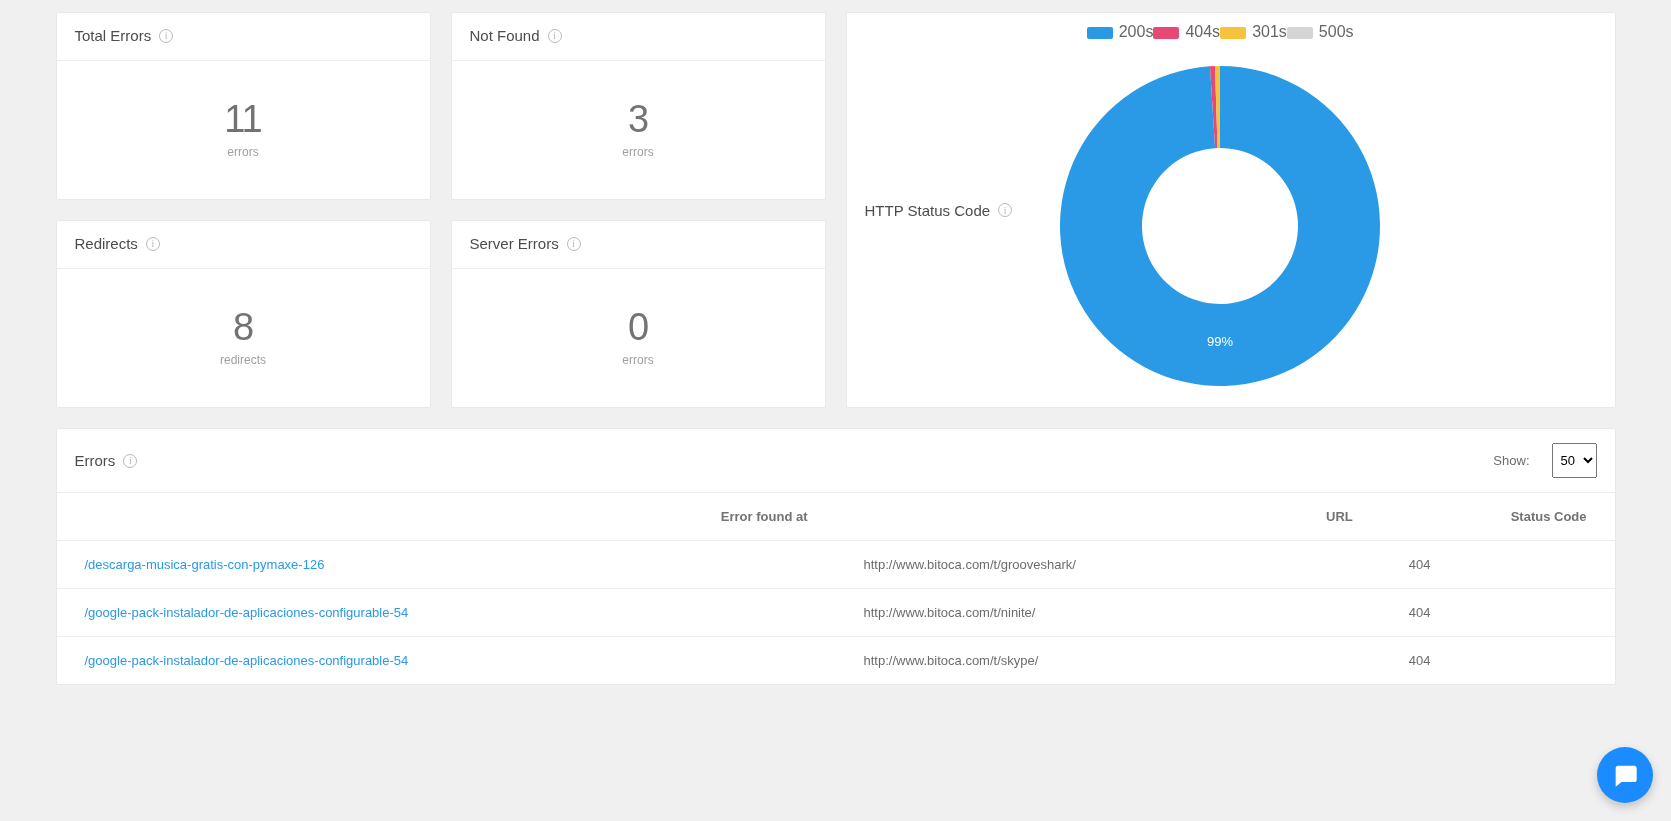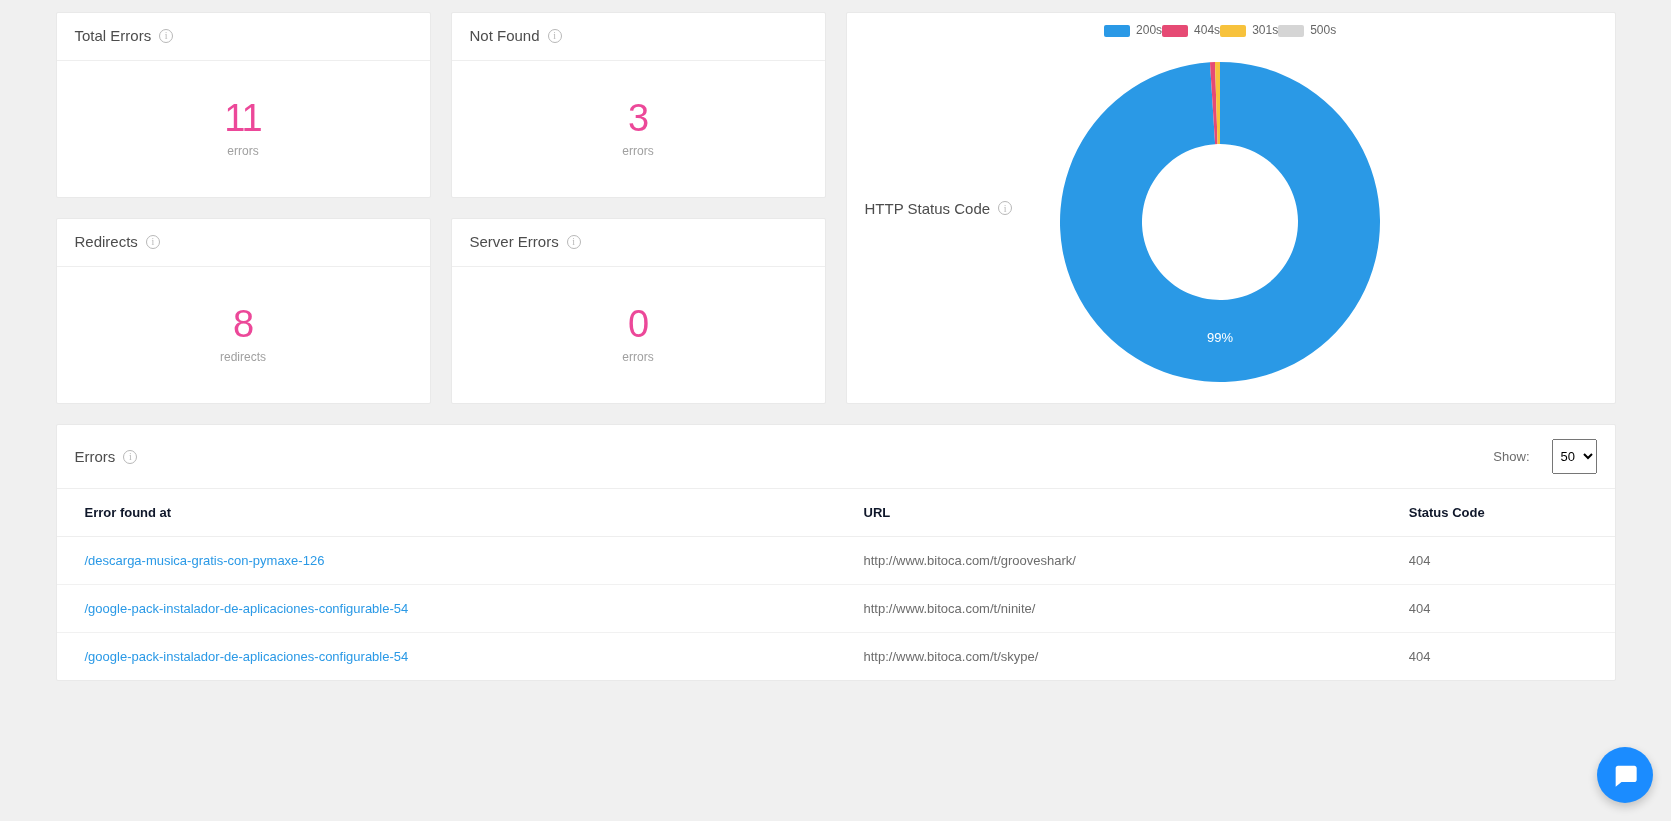--- a/index.html
+++ b/index.html
@@ -18,53 +18,53 @@
     display: flex; flex-direction: column;
   }
   .stat-head {
     padding: 14px 18px 16px; border-bottom: 1px solid #eee;
     display: flex; align-items: center; font-size: 15px; color: #4c4c4c;
   }
   .stat-body {
     flex: 1; display: flex; flex-direction: column; align-items: center; justify-content: center;
     padding: 18px 0 22px;
   }
-  .stat-value { font-size: 38px; color: #ec4899; font-weight: 400; letter-spacing: -1px; }
+  .stat-value { font-size: 38px; color: #737373; font-weight: 400; letter-spacing: -1px; }
   .stat-unit  { font-size: 12px; color: #a0a0a0; margin-top: 4px; }
   .info-icon {
     width: 14px; height: 14px; border: 1px solid #b8b8b8; border-radius: 50%;
     display: inline-flex; align-items: center; justify-content: center;
     font-size: 10px; color: #b8b8b8; margin-left: 8px; font-family: Georgia, serif;
     cursor: default;
   }
 
   .chart-card {
     width: 770px; background: #fff; border: 1px solid #e9e9e9; border-radius: 2px;
     display: flex; flex-direction: row;
   }
   .chart-head { padding: 14px 18px; display:flex; align-items:center; font-size:15px; color:#4c4c4c; }
   .chart-body { padding: 4px 10px 16px; }
-  .legend { display:flex; justify-content:center; font-size:12px; color:#666; margin: 6px 0 10px; }
+  .legend { display:flex; justify-content:center; font-size:16px; color:#666; margin: 6px 0 10px; }
   .swatch { display:inline-block; width:26px; height:12px; margin-right:6px; vertical-align:middle; border-radius:2px;}
   .donut-wrap { display:flex; justify-content:flex-end; }
   .pct-label { font-size:13px; fill:#fff; }
 
   .table-card {
     margin-top: 20px; background:#fff; border:1px solid #e9e9e9; border-radius:2px;
   }
   .table-head {
     padding: 14px 18px; display:flex; align-items:center; justify-content:space-between;
   }
   .table-title { display:flex; align-items:center; font-size:15px; color:#4c4c4c; }
   .show-ctl { font-size:13px; color:#6c6c6c; display:flex; align-items:center; gap:22px;}
   select.show-select { font-size:13px; padding:8px 4px; }
 
   table { width:100%; border-collapse: collapse; }
   thead th {
-    text-align:left; font-size:13px; color:#0f172a; font-weight:600;
+    text-align:right; font-size:13px; color:#737373; font-weight:600;
     padding: 16px 28px; border-top:1px solid #eee; border-bottom:1px solid #eee;
   }
   tbody td {
     font-size:13px; padding: 16px 28px; border-bottom:1px solid #f1f1f1;
     color:#6c6c6c;
   }
   tbody tr:last-child td { border-bottom:none; }
   .link { color:#2a99e6; text-decoration:none; cursor:pointer; }
 
   .chat-fab {

